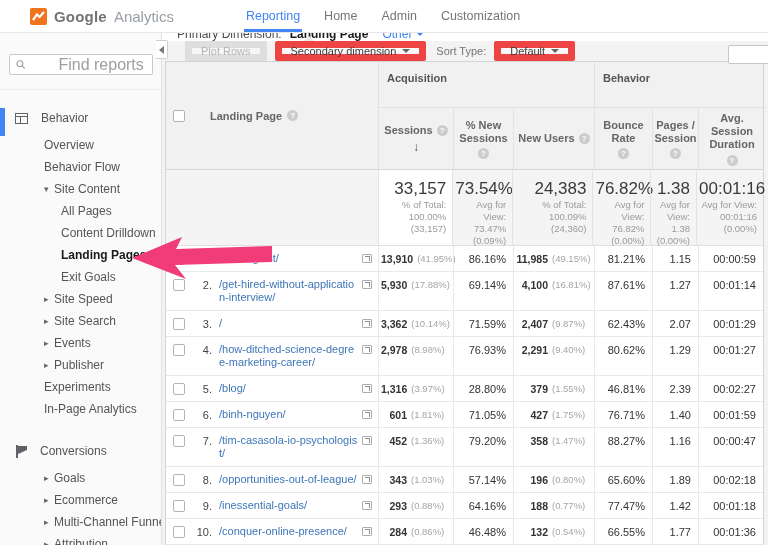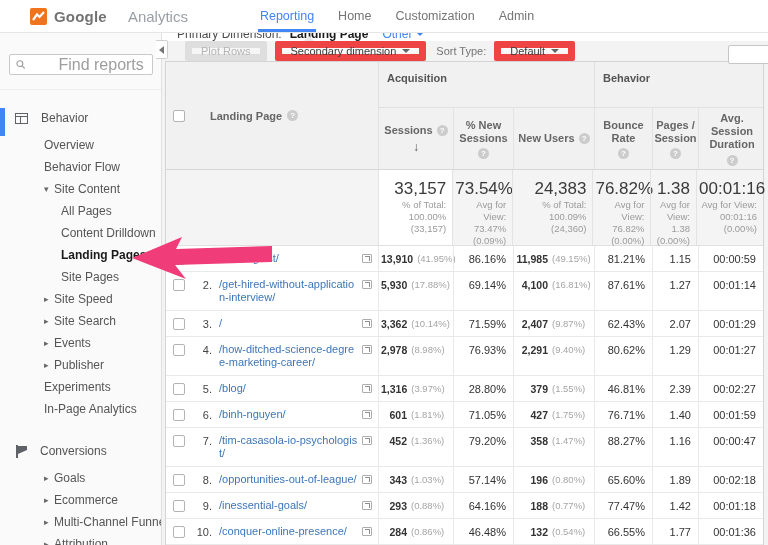--- a/index.html
+++ b/index.html
@@ -7,21 +7,21 @@
   body {
     position:relative; overflow:hidden;
     font-family:"Liberation Sans", sans-serif;
     background:#f3f3f3; color:#444;
   }
   
   .appbar { height:33px; background:#fff; border-bottom:1px solid #e6e6e6;
     display:flex; align-items:stretch; padding-left:30px; position:relative; z-index:5; }
   .logo { display:flex; align-items:center; gap:7px; }
   .logo-google { font-size:15px; color:#737373; font-weight:bold; letter-spacing:.2px; }
-  .logo-analytics { font-size:15px; color:#9aa0a6;margin-left:14px; }
+  .logo-analytics { font-size:15px; color:#9aa0a6; }
   .topnav { display:flex; margin-left:60px; }
   .nav-item { position:relative; font-size:12.5px; color:#757575; padding:0 12px;
     display:flex; align-items:center; cursor:pointer; }
   .nav-item.active { color:#4285f4; }
   .nav-item.active::after { content:''; position:absolute; left:10px; right:10px; bottom:0;
     height:3px; background:#4285f4; }
   
   .content-row { display:flex; height:512px; position:relative; }
   .sidebar { width:162px; background:#fafafa; border-right:1px solid #e0e0e0;
     position:relative; overflow:hidden; flex:none; }
@@ -153,25 +153,25 @@
   <nav class="topnav" id="topnav">
   <div class="nav-item active">
         <span>Reporting</span>
       </div>
 
   <div class="nav-item">
         <span>Home</span>
       </div>
 
   <div class="nav-item">
+        <span>Admin</span>
+      </div>
+
+  <div class="nav-item">
         <span>Customization</span>
-      </div>
-
-  <div class="nav-item">
-        <span>Admin</span>
       </div>
 </nav>
 </header>
 
 <div class="content-row">
 
   <aside class="sidebar">
     <div class="search-box">
       <svg width="11" height="11" viewBox="0 0 11 11">
         <circle cx="4.5" cy="4.5" r="3.4" fill="none" stroke="#9e9e9e" stroke-width="1.3"></circle>
@@ -214,21 +214,21 @@
       <span class="side-label">Content Drilldown</span>
     </div>
 
     <div class="side-item lvl2 selected">
 
       <span class="side-label">Landing Pages</span>
     </div>
 
     <div class="side-item lvl2">
 
-      <span class="side-label">Site Pages</span>
+      <span class="side-label">Exit Goals</span>
     </div>
 
     <div class="side-item lvl1">
 
       <span class="side-arrow">▸</span>
       <span class="side-label">Site Speed</span>
     </div>
 
     <div class="side-item lvl1">
 

